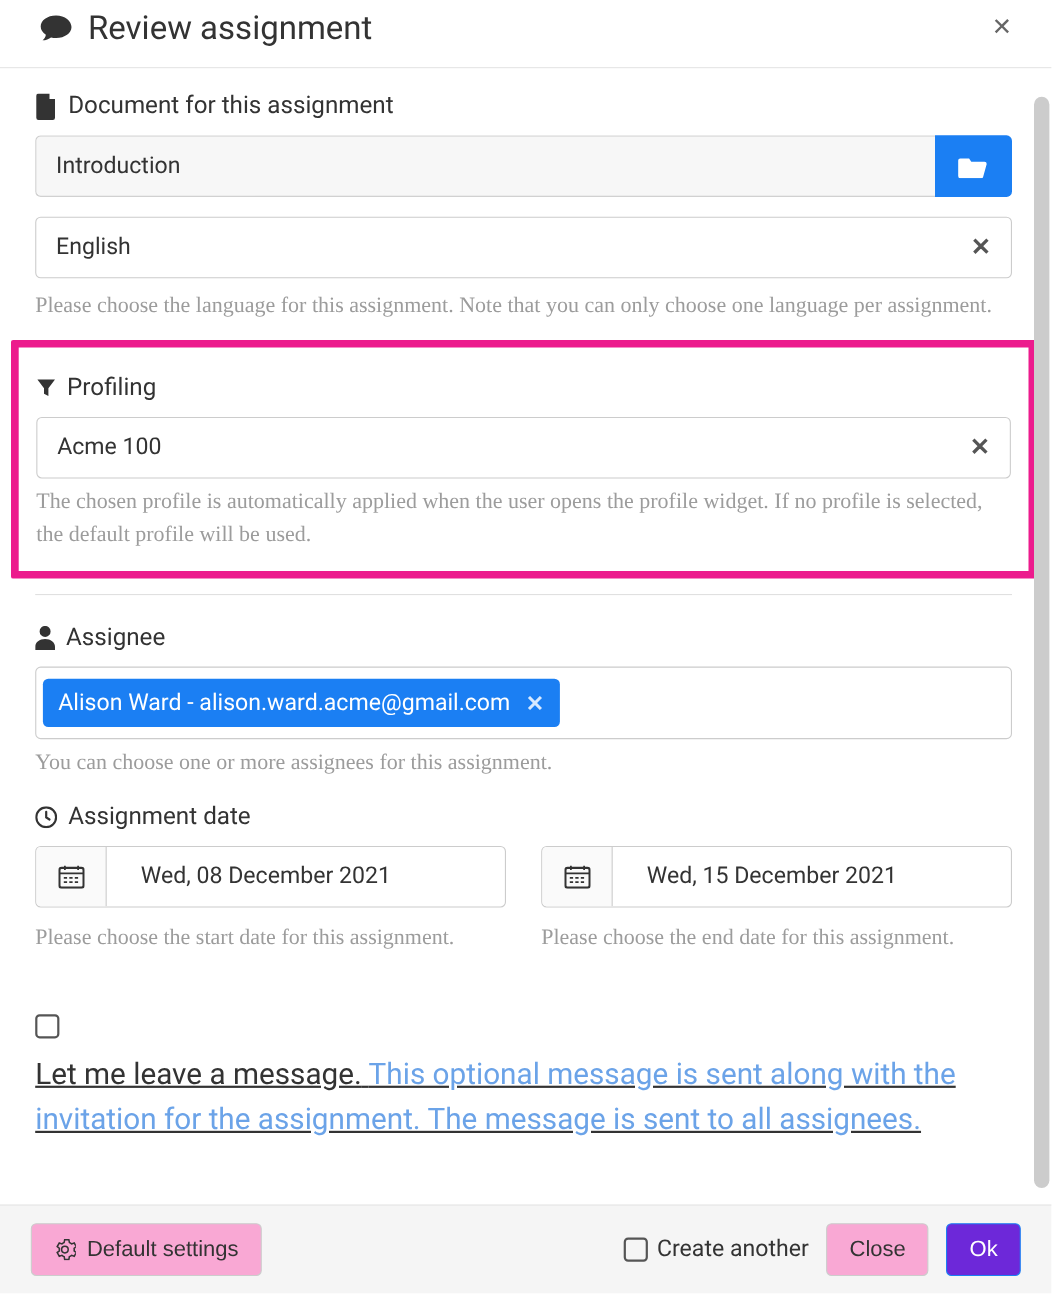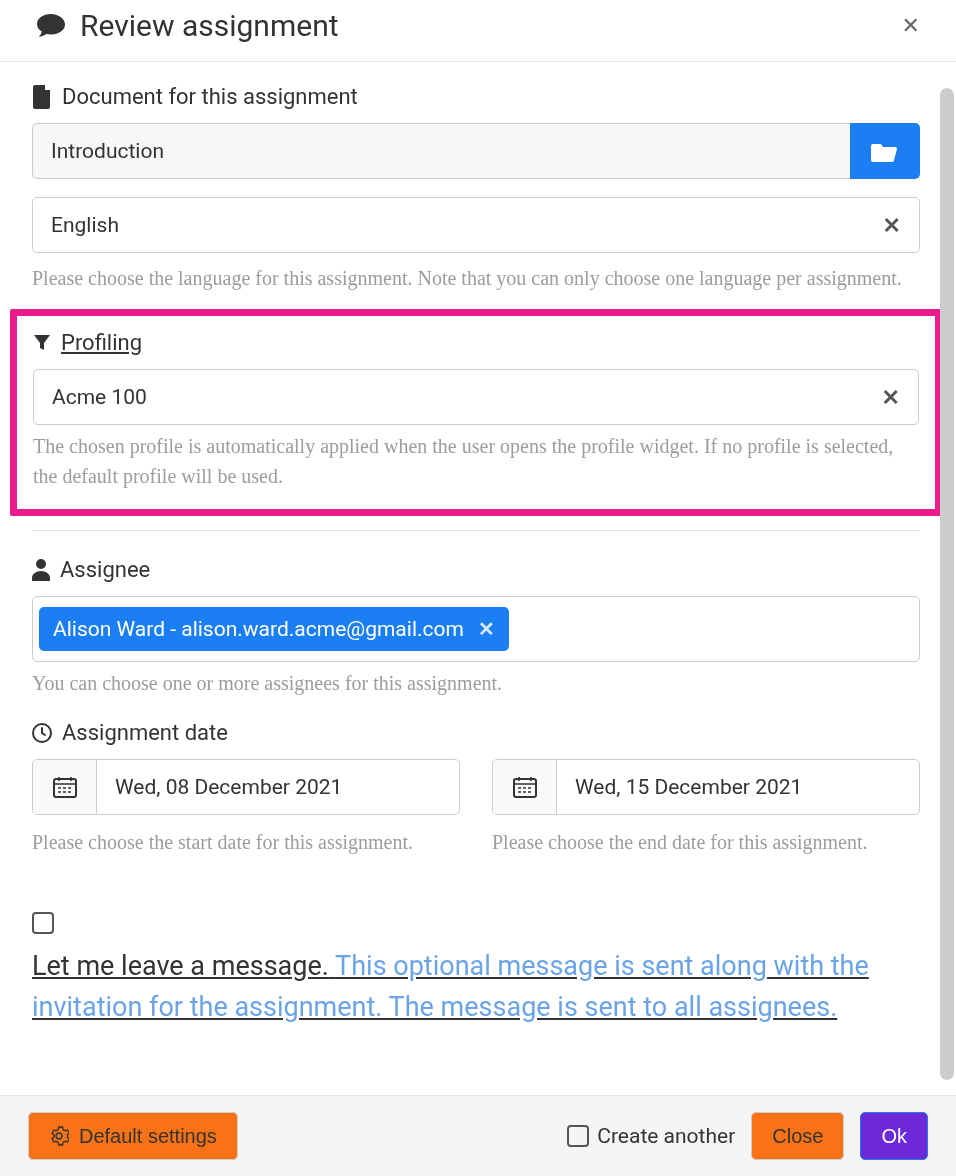--- a/index.html
+++ b/index.html
@@ -116,21 +116,21 @@
     margin:6px 0 22px 0;
     line-height:1.5;
     font-family:Liberation Serif, serif;
   }
   .profiling-highlight {
     border:7px solid #ec1b8d;
     margin: -6px -22px 10px -22px;
     padding: 8px 16px 18px 16px;
     border-radius:2px;
   }
-  .profiling-highlight .section-label { margin-top:6px;text-decoration:underline; }
+  .profiling-highlight .section-label { margin-top:16px; }
   .profiling-highlight .help-text { margin-bottom:0; }
   hr.divider {
     border:none;
     border-top:1px solid #e0e0e0;
     margin:14px 0 26px 0;
   }
   .assignee-box {
     border:1px solid #ccc;
     border-radius:5px;
     padding:6px;
@@ -160,20 +160,21 @@
     display:flex;
     gap:32px;
   }
   .date-col { flex:1; }
   .date-input-wrap {
     display:flex;
     border:1px solid #ccc;
     border-radius:5px;
     height:56px;
     overflow:hidden;
+    gap:13px;
   }
   .date-icon {
     width:64px;
     background:#fafafa;
     border-right:1px solid #ccc;
     display:flex;
     align-items:center;
     justify-content:center;
   }
   .date-text {
@@ -221,21 +222,21 @@
   .btn {
     height:48px;
     padding:0 20px;
     border-radius:5px;
     font-size:20px;
     cursor:pointer;
     display:flex;
     align-items:center;
     gap:10px;
     border:1px solid #ccc;
-    background:#f97316;
+    background:#f9a8d4;
     color:#333;
   }
   .btn-primary {
     background:#6d28d9;
     color:#fff;
     border-color:#1b7ff3;
   }
   .create-another {
     display:flex;
     align-items:center;

